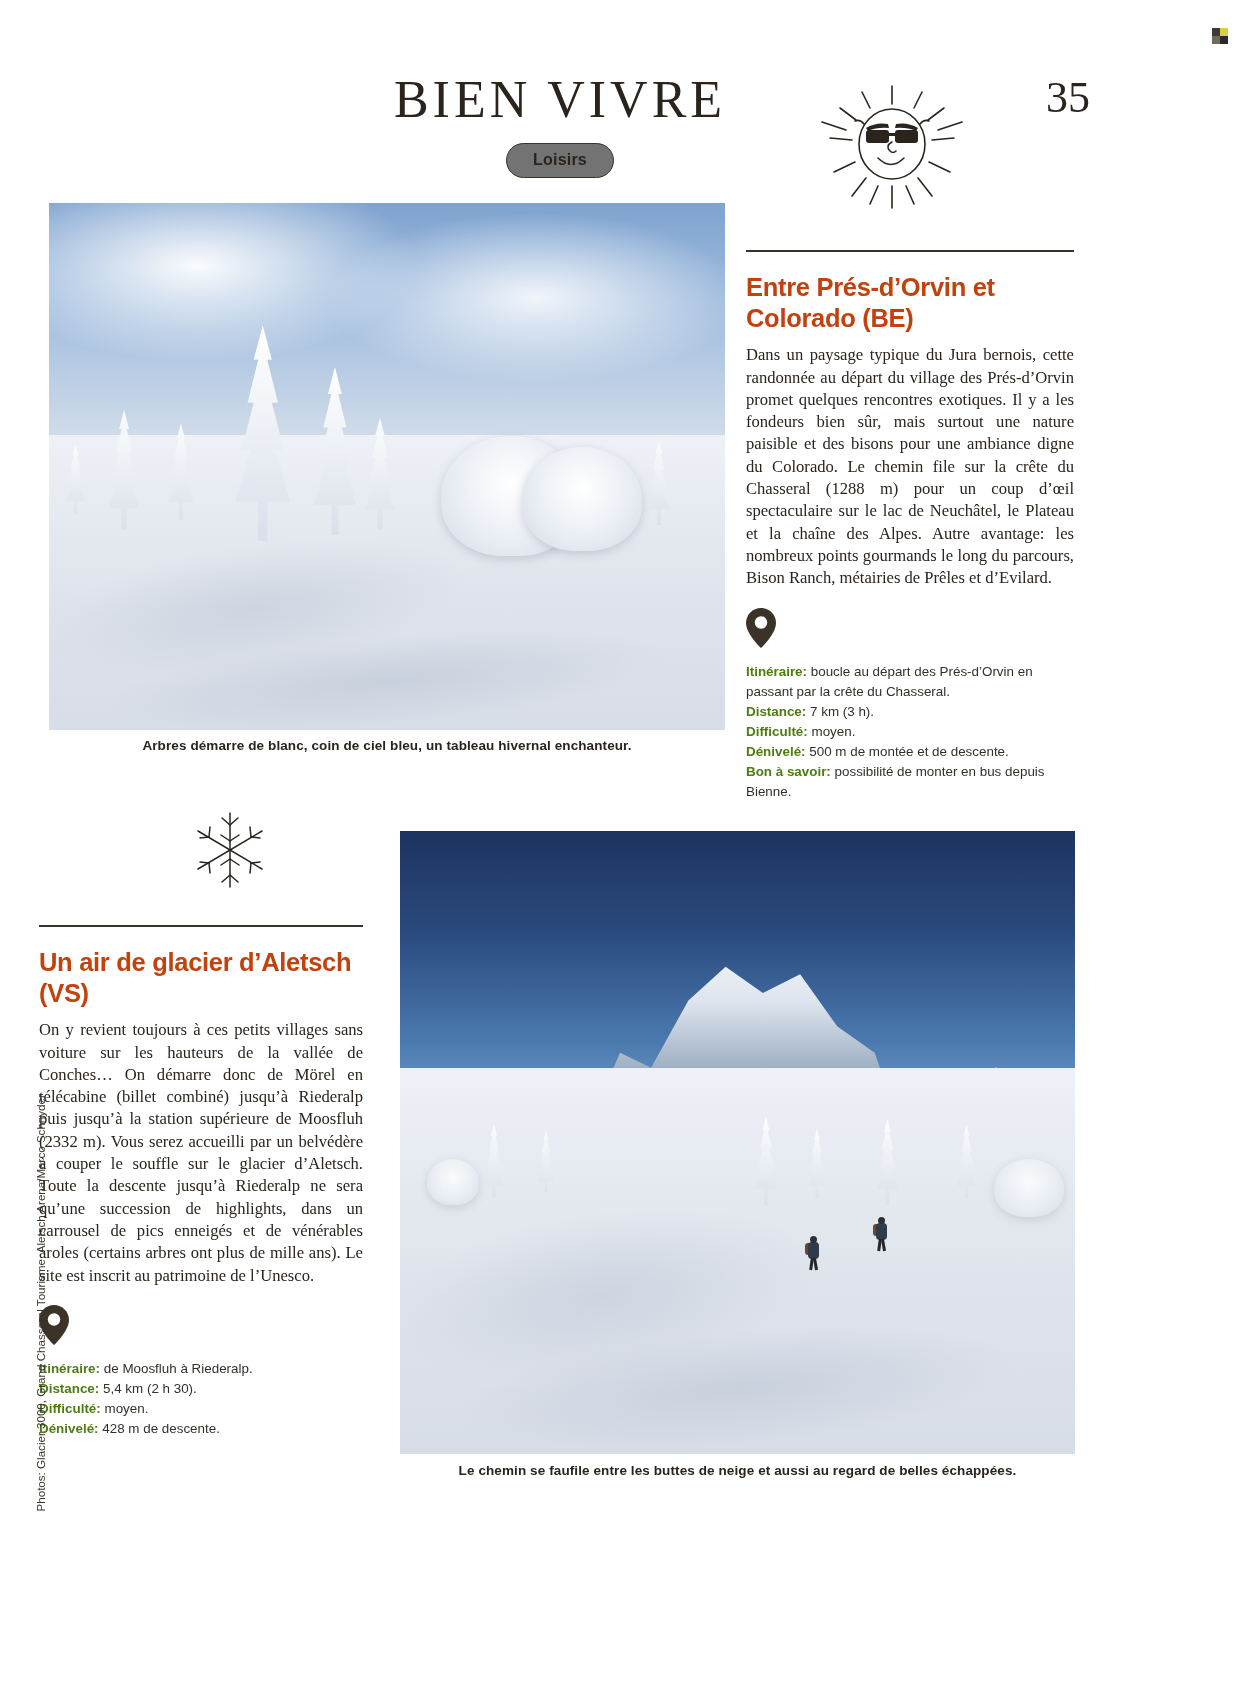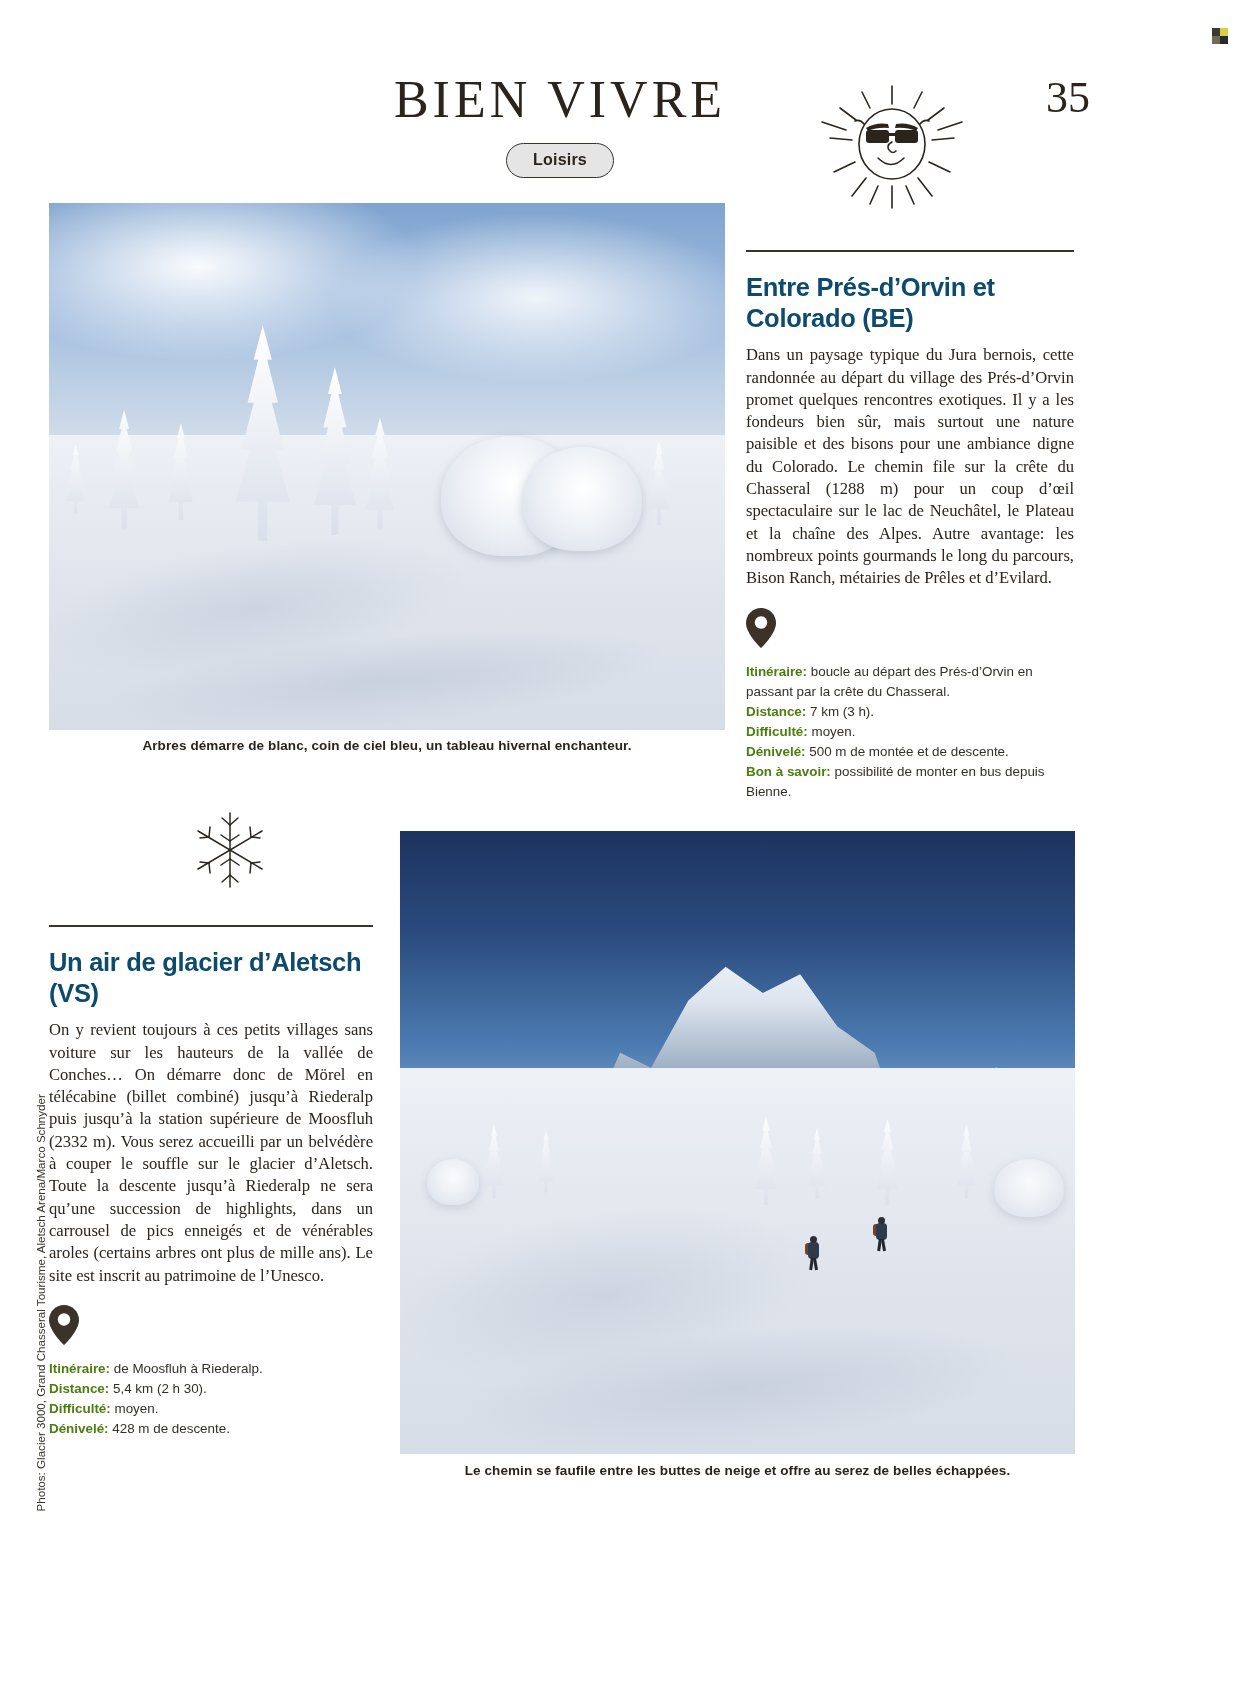--- a/index.html
+++ b/index.html
@@ -37,21 +37,21 @@
   .pill {
     display:inline-block;
     margin-top:10px;
     padding:7px 26px 8px;
     border:1.6px solid #3b332a;
     border-radius:22px;
     font-size:16px;
     font-weight:700;
     letter-spacing:.2px;
     color:#2b241d;
-    background:#e5e5e5;
+    background:#737373;
   }
   .page-number {
     position:absolute; right:160px; top:72px;
     font-family:"Liberation Serif", serif;
     font-size:44px;
     color:#2b241d;
   }
   .sun-doodle { position:absolute; left:800px; top:68px; width:185px; height:150px; }
   .snowflake-doodle { position:absolute; left:185px; top:805px; width:90px; height:90px; }
 
@@ -67,31 +67,31 @@
     color:#2b241d;
     letter-spacing:.1px;
     text-align:center;
   }
   .caption-top { left:49px; top:738px; width:676px; }
   .caption-bottom { left:400px; top:1463px; width:675px; }
 
   
   .article { position:absolute; }
   .article-right { left:746px; top:250px; width:328px; }
-  .article-left  { left:49px;  top:925px; width:324px; }
+  .article-left  { left:39px;  top:925px; width:324px; }
 
   .rule { border-top:2px solid #3b332a; width:100%; height:0; margin-bottom:20px; }
 
   .article h2 {
     margin:0 0 10px 0;
     font-size:25.5px;
     font-weight:700;
     line-height:1.22;
     letter-spacing:-0.3px;
-    color:#0c4a6e;
+    color:#c2410c;
   }
   .article .body {
     margin:0;
     font-family:"Liberation Serif", serif;
     font-size:16.6px;
     line-height:1.345;
     color:#2b241d;
     text-align:justify;
     hyphens:auto;
   }
@@ -290,21 +290,21 @@
         <span class="leg2"></span>
     </div>
     <div class="hiker" style="left:70%; top:62%;">
       <span class="pack"></span>
         <span class="body"></span>
         <span class="head"></span>
       <span class="leg1"></span>
         <span class="leg2"></span>
     </div>
   </div>
-  <div class="caption caption-bottom">Le chemin se faufile entre les buttes de neige et offre au serez de belles échappées.</div>
+  <div class="caption caption-bottom">Le chemin se faufile entre les buttes de neige et aussi au regard de belles échappées.</div>
 
   <div class="article article-right">
     <div class="rule"></div>
     <h2>Entre Prés-d’Orvin et Colorado (BE)</h2>
     <p class="body">Dans un paysage typique du Jura bernois, cette randonnée au départ du village des Prés-d’Orvin promet quelques rencontres exotiques. Il y a les fondeurs bien sûr, mais surtout une nature paisible et des bisons pour une ambiance digne du Colorado. Le chemin file sur la crête du Chasseral (1288 m) pour un coup d’œil spectaculaire sur le lac de Neuchâtel, le Plateau et la chaîne des Alpes. Autre avantage: les nombreux points gourmands le long du parcours, Bison Ranch, métairies de Prêles et d’Evilard.</p>
     <svg class="pin" viewBox="0 0 30 40">
       <path d="M15 0 C6.7 0 0 6.7 0 15 C0 26 15 40 15 40 C15 40 30 26 30 15 C30 6.7 23.3 0 15 0 Z" fill="#3b3228"></path>
       <circle cx="15" cy="14.5" r="6.2" fill="#ffffff"></circle>
     </svg>
     <div class="info">

